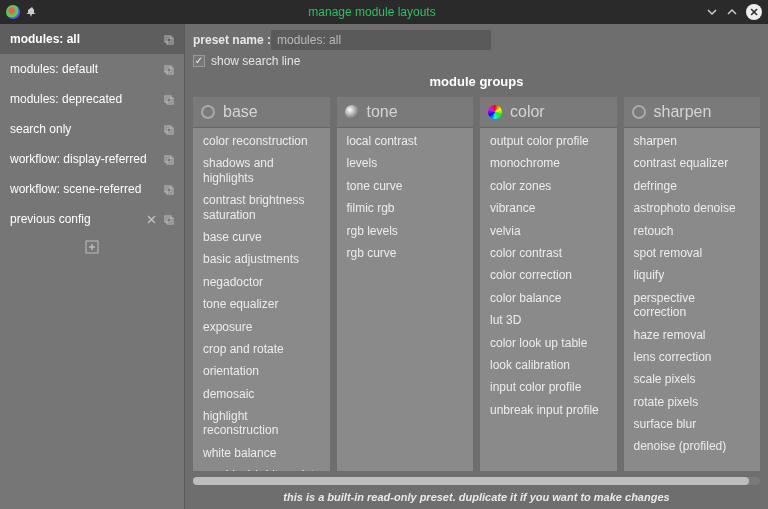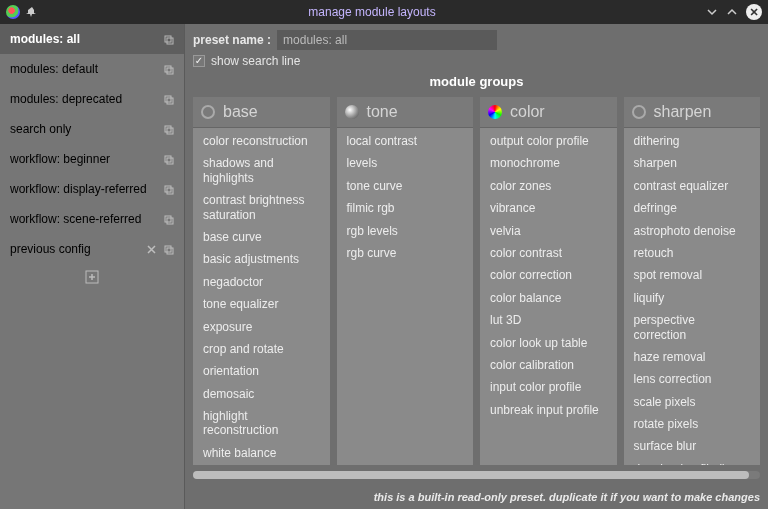--- a/index.html
+++ b/index.html
@@ -1,55 +1,55 @@
 <!DOCTYPE html>
 <html><head>
 <meta charset="utf-8">
 <style>
 * { margin: 0; padding: 0; box-sizing: border-box; font-family: -apple-system, "Segoe UI", Arial, sans-serif; }
 body { width: 768px; height: 509px; background: #6e6e6e; color: #ccc; font-size: 12px; overflow: hidden; }
 
 .titlebar { height: 24px; background: #2a2a2a; display: flex; align-items: center; padding: 0 6px; }
 .titlebar .left-icons { display: flex; gap: 6px; align-items: center; }
-.titlebar .title { flex: 1; text-align: center; color: #c4b5fd; font-size: 12px; }
+.titlebar .title { flex: 1; text-align: center; color: #22c55e; font-size: 12px; }
 .titlebar .right-icons { display: flex; gap: 8px; align-items: center; }
 
 .icon { display: inline-flex; align-items: center; justify-content: center; }
 
 .app-icon { width: 14px; height: 14px; border-radius: 50%; background: radial-gradient(circle at 40% 40%, #f55 0 25%, #5c5 30% 55%, #55f 60% 100%); }
 .pin-icon svg, .chev-icon svg, .close-icon svg, .copy-icon svg, .x-icon svg, .plus-icon svg { display: block; }
 
 .main { display: flex; height: calc(100% - 24px); }
 .sidebar { width: 185px; background: #767676; border-right: 1px solid #5a5a5a; display: flex; flex-direction: column; }
-.sidebar-item { display: flex; align-items: center; justify-content: space-between; padding: 8px 10px; color: #000000; font-size: 12px; cursor: pointer; }
+.sidebar-item { display: flex; align-items: center; justify-content: space-between; padding: 8px 10px; color: #ffffff; font-size: 12px; cursor: pointer; }
 .sidebar-item.selected { background: #5e5e5e; color: #fff; font-weight: 600; }
 .sidebar-item .item-actions { display: flex; gap: 6px; opacity: .7; }
 .sidebar-add { text-align: center; padding: 6px 0; }
 
 .content { flex: 1; display: flex; flex-direction: column; padding: 6px 8px 4px 8px; position: relative; }
-.preset-row { display: flex; align-items: center; gap: 6px; }
+.preset-row { display: flex; align-items: center; }
 .preset-label { color: #e8e8e8; font-size: 12px; font-weight: 600; }
 .preset-input { flex: 0 0 auto; background: #5a5a5a; color: #bbb; border: none; padding: 3px 6px; width: 220px; font-size: 12px; }
 .searchline { display: flex; align-items: center; gap: 6px; margin-top: 4px; color: #e5e5e5; font-size: 12px; }
 .checkbox { width: 12px; height: 12px; border: 1px solid #999; background: #777; display: inline-flex; align-items: center; justify-content: center; }
 .checkbox.checked::after { content: "✓"; font-size: 10px; color: #f5f5f5; line-height: 1; }
 
 .section-title { text-align: center; color: #fff; font-weight: 700; font-size: 13px; margin: 6px 0 8px; }
 
 .groups { display: flex; gap: 7px; flex: 1; overflow: hidden; }
 .group-col { flex: 1; background: #8a8a8a; display: flex; flex-direction: column; min-width: 0; }
 .group-header { display: flex; align-items: center; gap: 8px; padding: 6px 8px; background: #7a7a7a; border-bottom: 1px solid #666; }
 .group-header .label { color: #d5d5d5; font-size: 16px; }
 .group-body { padding: 6px 10px 8px; display: flex; flex-direction: column; gap: 8px; overflow: hidden; }
 .module-item { color: #ededed; font-size: 12px; line-height: 1.2; cursor: default; }
 
 .scrollbar-track { height: 8px; background: #7a7a7a; border-radius: 4px; margin-top: 6px; position: relative; }
 .scrollbar-thumb { position: absolute; left: 0; top: 0; height: 8px; width: 98%; background: #bdbdbd; border-radius: 4px; }
 
-.footer-note { text-align: right; font-style: italic; color: #eaeaea; font-size: 11px; font-weight: 600; padding: 12px 0 2px; }
+.footer-note { text-align: center; font-style: italic; color: #eaeaea; font-size: 11px; font-weight: 600; padding: 6px 0 2px; }
 
 .ring-icon { width: 14px; height: 14px; border: 2px solid #aaa; border-radius: 50%; }
 .tone-icon { width: 14px; height: 14px; border-radius: 50%; background: radial-gradient(circle at 35% 35%, #fff, #888 60%, #444); }
 .color-icon { width: 14px; height: 14px; border-radius: 50%; background: conic-gradient(red, yellow, lime, cyan, blue, magenta, red); }
 
 .close-circle { width: 16px; height: 16px; border-radius: 50%; background: #eee; color: #333; display: flex; align-items: center; justify-content: center; font-size: 11px; font-weight: bold; }
 </style>
 </head>
 <body>
 
@@ -118,31 +118,20 @@
         <span class="item-actions">
           <span class="icon copy-icon">
             <svg width="11" height="11" viewBox="0 0 11 11">
               <rect x="2" y="2" width="6" height="6" fill="none" stroke="#ddd"></rect>
               <rect x="4" y="4" width="6" height="6" fill="none" stroke="#ddd"></rect>
             </svg>
           </span>
         </span>
       </div>
       <div class="sidebar-item">
-        <span>workflow: beginner</span>
-        <span class="item-actions">
-          <span class="icon copy-icon">
-            <svg width="11" height="11" viewBox="0 0 11 11">
-              <rect x="2" y="2" width="6" height="6" fill="none" stroke="#ddd"></rect>
-              <rect x="4" y="4" width="6" height="6" fill="none" stroke="#ddd"></rect>
-            </svg>
-          </span>
-        </span>
-      </div>
-      <div class="sidebar-item">
         <span>workflow: display-referred</span>
         <span class="item-actions">
           <span class="icon copy-icon">
             <svg width="11" height="11" viewBox="0 0 11 11">
               <rect x="2" y="2" width="6" height="6" fill="none" stroke="#ddd"></rect>
               <rect x="4" y="4" width="6" height="6" fill="none" stroke="#ddd"></rect>
             </svg>
           </span>
         </span>
       </div>
@@ -236,32 +225,31 @@
             <div class="module-item">output color profile</div>
             <div class="module-item">monochrome</div>
             <div class="module-item">color zones</div>
             <div class="module-item">vibrance</div>
             <div class="module-item">velvia</div>
             <div class="module-item">color contrast</div>
             <div class="module-item">color correction</div>
             <div class="module-item">color balance</div>
             <div class="module-item">lut 3D</div>
             <div class="module-item">color look up table</div>
-            <div class="module-item">color calibration</div>
+            <div class="module-item">look calibration</div>
             <div class="module-item">input color profile</div>
             <div class="module-item">unbreak input profile</div>
           </div>
         </div>
         <div class="group-col">
           <div class="group-header">
             <span class="ring-icon"></span>
             <span class="label">sharpen</span>
           </div>
           <div class="group-body">
-            <div class="module-item">dithering</div>
             <div class="module-item">sharpen</div>
             <div class="module-item">contrast equalizer</div>
             <div class="module-item">defringe</div>
             <div class="module-item">astrophoto denoise</div>
             <div class="module-item">retouch</div>
             <div class="module-item">spot removal</div>
             <div class="module-item">liquify</div>
             <div class="module-item">perspective correction</div>
             <div class="module-item">haze removal</div>
             <div class="module-item">lens correction</div>

